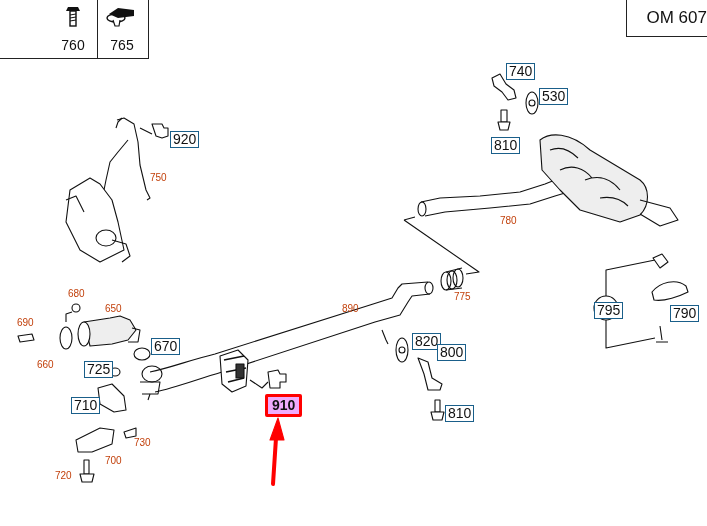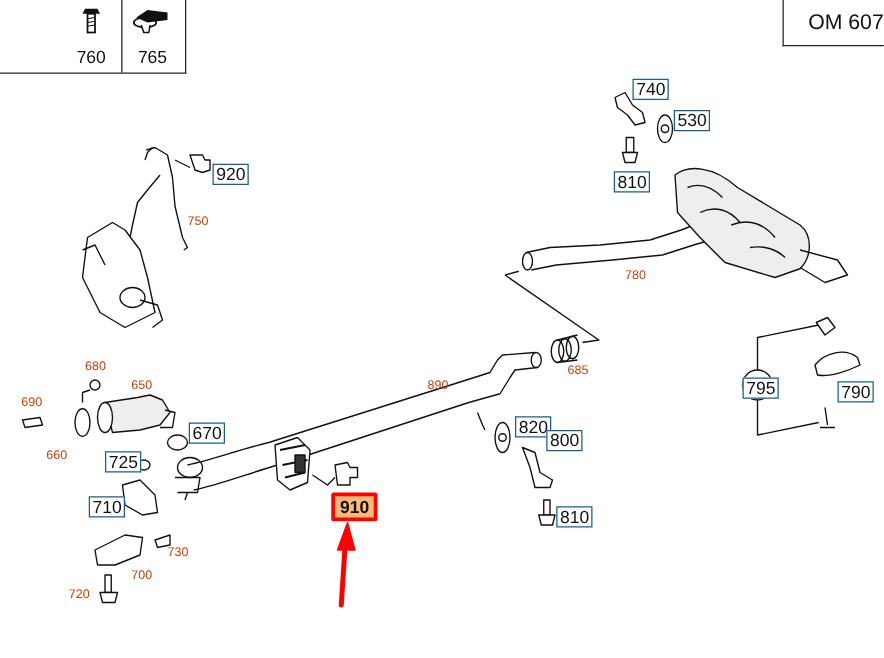--- a/index.html
+++ b/index.html
@@ -1,19 +1,19 @@
 <!DOCTYPE html>
 <html><head>
 <meta charset="utf-8">
 <style>
   html,body{margin:0;padding:0;background:#fff;}
   body{width:707px;height:526px;position:relative;overflow:hidden;font-family:"Liberation Sans",sans-serif;color:#111;}
   .lbl{position:absolute;font-size:10px;line-height:16px;color:#c2410c;white-space:nowrap;}
   .boxed{position:absolute;font-size:14px;line-height:15px;padding:0 2px;border:1.3px solid #1a5f8a;background:#fff;color:#111;white-space:nowrap;cursor:pointer;}
-  .hl{position:absolute;font-size:14px;line-height:15px;padding:1px 4px;border:3px solid #f00;border-radius:2px;background:#fdba74;color:#111;white-space:nowrap;font-weight:bold;cursor:pointer;}
+  .hl{position:absolute;font-size:14px;line-height:15px;padding:1px 4px;border:3px solid #f00;border-radius:2px;background:#f0abfc;color:#111;white-space:nowrap;font-weight:bold;cursor:pointer;}
   .tray{position:absolute;left:0;top:0;width:148px;height:58px;border-right:1px solid #222;border-bottom:1px solid #222;}
   .cell{position:absolute;top:0;width:48px;height:58px;border-right:1px solid #222;}
   .cell .num{position:absolute;bottom:5px;left:0;width:100%;text-align:center;font-size:14px;}
   .cell svg{position:absolute;top:4px;left:12px;}
   .engine{position:absolute;right:0;top:0;width:80px;height:36px;border-left:1px solid #222;border-bottom:1px solid #222;font-size:17px;line-height:36px;text-align:right;}
   svg.art{position:absolute;left:0;top:0;}
 </style>
 </head>
 <body>
 
@@ -167,21 +167,21 @@
 
     <g>
       <path d="M273 484 L276 438" stroke="#f00" stroke-width="4" stroke-linecap="round"></path>
       <path d="M270 440 L278 418 L284 440 Z" fill="#f00" stroke="#f00"></path>
     </g>
   </g>
 </svg>
 
 <span class="lbl" style="left:150px;top:170px">750</span>
 <span class="lbl" style="left:500px;top:213px">780</span>
-<span class="lbl" style="left:454px;top:289px">685</span>
+<span class="lbl" style="left:454px;top:289px">775</span>
 <span class="lbl" style="left:342px;top:301px">890</span>
 <span class="lbl" style="left:68px;top:286px">680</span>
 <span class="lbl" style="left:105px;top:301px">650</span>
 <span class="lbl" style="left:17px;top:315px">690</span>
 <span class="lbl" style="left:37px;top:357px">660</span>
 <span class="lbl" style="left:134px;top:435px">730</span>
 <span class="lbl" style="left:105px;top:453px">700</span>
 <span class="lbl" style="left:55px;top:468px">720</span>
 
 <span class="boxed" style="left:506px;top:63px">740</span>

